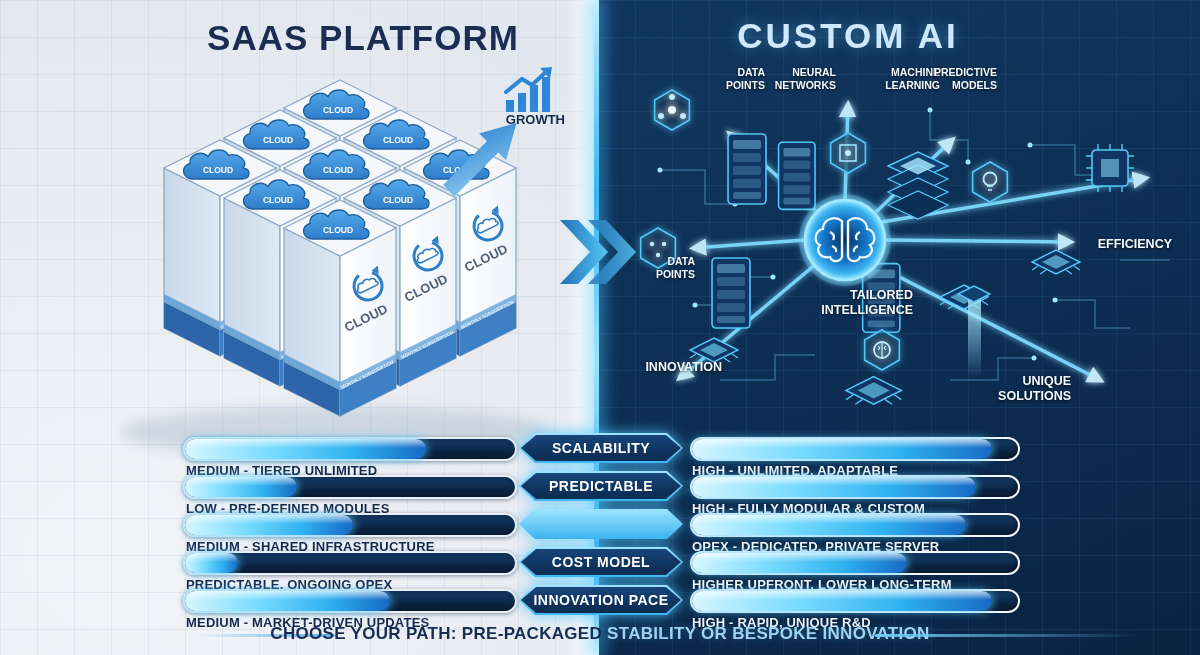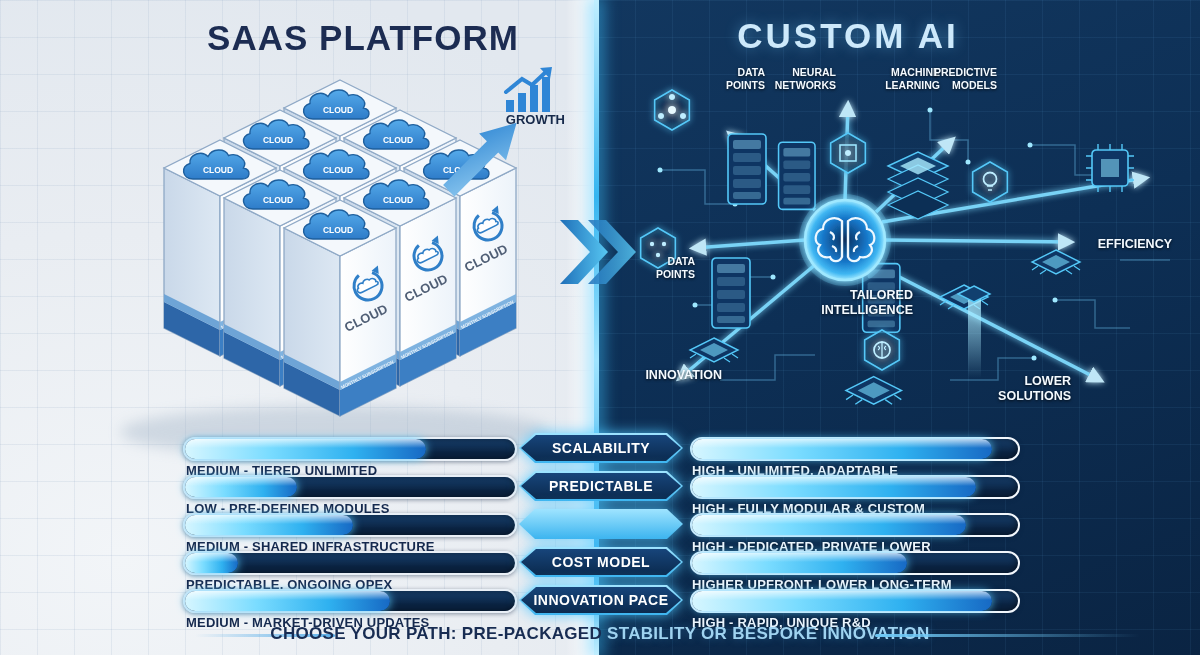--- a/index.html
+++ b/index.html
@@ -323,22 +323,22 @@
     </g>
   </svg>
 
   <div class="dlabel dl-small" style="left:705px;top:66px;width:60px">DATA POINTS</div>
   <div class="dlabel dl-small" style="left:756px;top:66px;width:80px">NEURAL NETWORKS</div>
   <div class="dlabel dl-small" style="left:860px;top:66px;width:80px">MACHINE LEARNING</div>
   <div class="dlabel dl-small" style="left:917px;top:66px;width:80px">PREDICTIVE MODELS</div>
   <div class="dlabel dl-small" style="left:633px;top:255px;width:62px">DATA POINTS</div>
   <div class="dlabel dl-mid" style="left:788px;top:288px;width:125px">TAILORED INTELLIGENCE</div>
   <div class="dlabel dl-mid" style="left:1082px;top:237px;width:90px">EFFICIENCY</div>
-  <div class="dlabel dl-mid" style="left:632px;top:368px;width:90px">INNOVATION</div>
-  <div class="dlabel dl-mid" style="left:993px;top:374px;width:78px">LOWER SOLUTIONS</div>
+  <div class="dlabel dl-mid" style="left:632px;top:360px;width:90px">INNOVATION</div>
+  <div class="dlabel dl-mid" style="left:993px;top:374px;width:78px">UNIQUE SOLUTIONS</div>
 
   <div class="row" style="top:437px">
     <div class="bar saas-bar">
         <div class="fill" style="width: 73%;"></div>
       </div>
     <div class="bar-label saas-label">MEDIUM - TIERED UNLIMITED</div>
     <div class="badge">
         <div class="badge-outer"></div>
         <div class="badge-inner">
           <span>SCALABILITY</span>
@@ -371,21 +371,21 @@
     <div class="bar saas-bar">
         <div class="fill" style="width: 51%;"></div>
       </div>
     <div class="bar-label saas-label">MEDIUM - SHARED INFRASTRUCTURE</div>
     <div class="badge">
         <div class="badge-outer"></div>
       </div>
     <div class="bar custom-bar">
         <div class="fill" style="width: 84%;"></div>
       </div>
-    <div class="bar-label custom-label">HIGH - DEDICATED, PRIVATE LOWER</div>
+    <div class="bar-label custom-label">OPEX - DEDICATED, PRIVATE SERVER</div>
   </div>
 
   <div class="row" style="top:551px">
     <div class="bar saas-bar">
         <div class="fill" style="width: 16%;"></div>
       </div>
     <div class="bar-label saas-label">PREDICTABLE, ONGOING OPEX</div>
     <div class="badge">
         <div class="badge-outer"></div>
         <div class="badge-inner">

